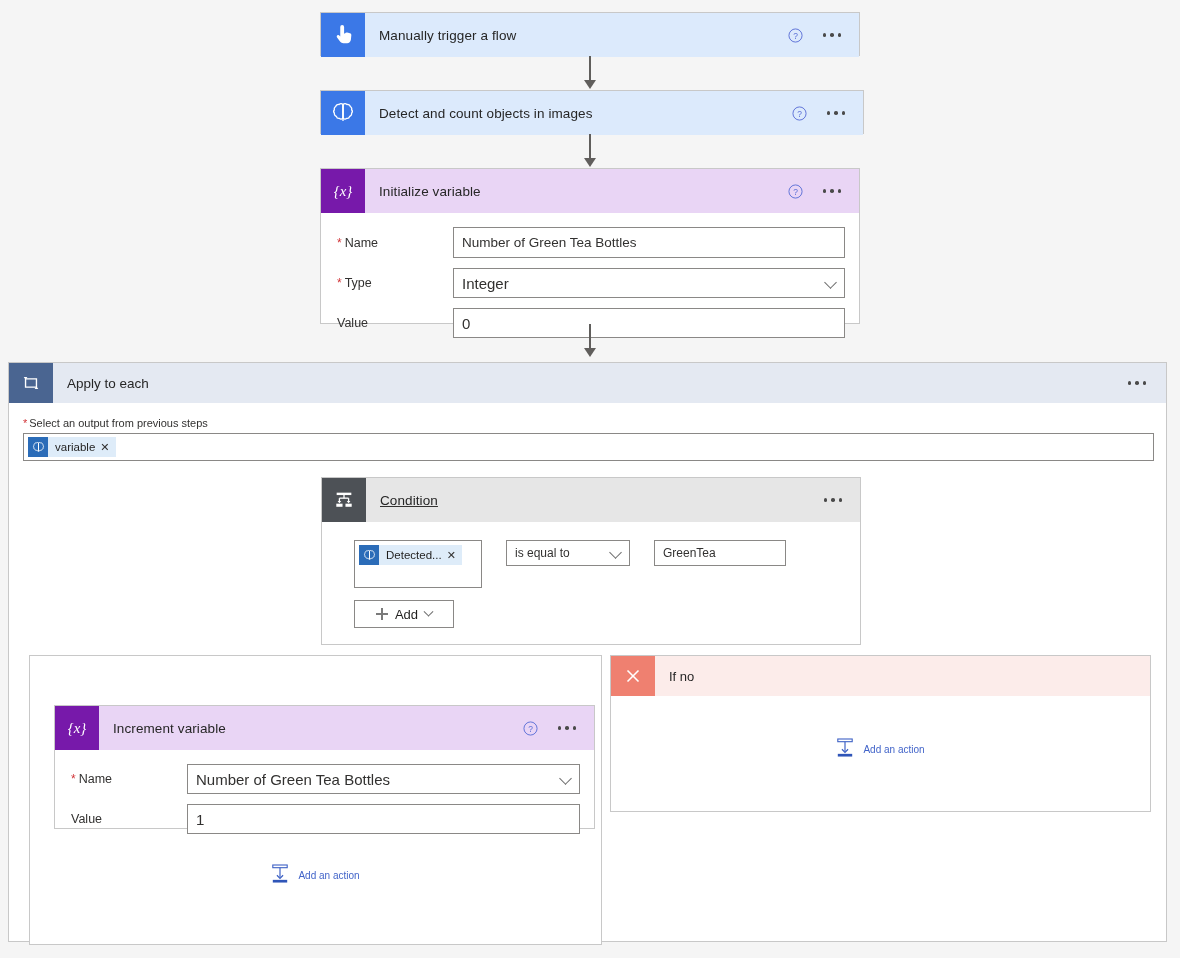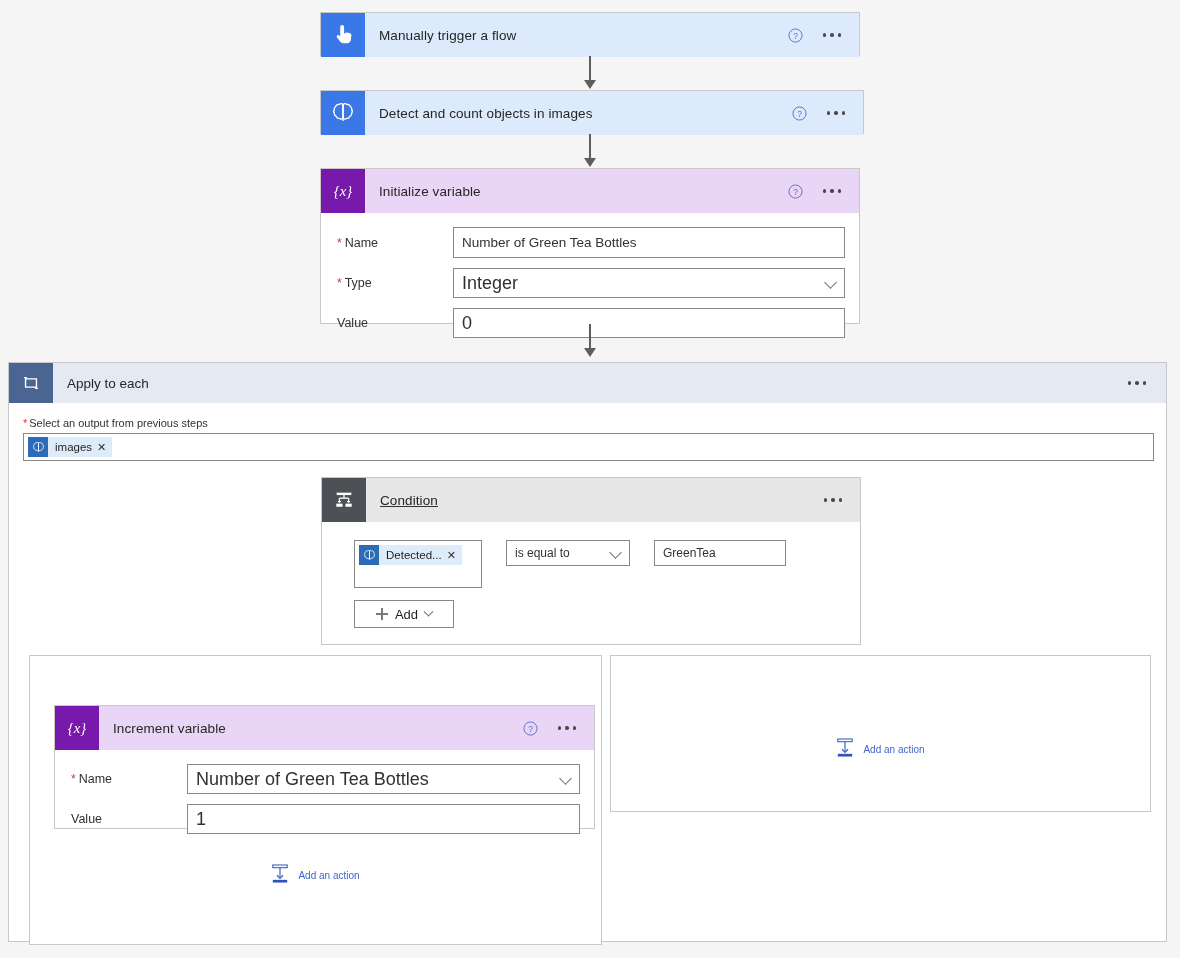--- a/index.html
+++ b/index.html
@@ -87,21 +87,21 @@
     font-size: 12px;
   }
   .field-input {
     flex: 1;
     height: 28px;
     border: 1px solid #8a8886;
     background: #fff;
     display: flex;
     align-items: center;
     padding: 0 8px;
-    font-size: 18px;
+    font-size: 15px;
     color: #323130;
     position: relative;
   }
   .field-input.tall { height: 30px; }
   .field-input.big { height: 31px; font-size: 13.5px; }
   .chev {
     position: absolute; right: 9px; top: 50%;
     width: 9px; height: 9px;
     margin-top: -5px;
     border-right: 1.4px solid #6b6b6b;
@@ -413,21 +413,21 @@
       <div class="loop-field-label">Select an output from previous steps</div>
       <div class="token-field" style="width:1131px;">
         <span class="token">
           <span class="token-ico">
             <svg width="13" height="13" viewBox="0 0 24 24" aria-hidden="true">
               <path d="M12 3.5c-1.1-1-2.9-1-4 0-1.5-.4-3 .6-3.3 2.1-1.2.5-1.8 1.9-1.3 3.1-.9 1-.9 2.5 0 3.5-.3 1.4.6 2.8 2 3.1.3 1.4 1.7 2.3 3.1 2 .7.9 2.1 1 3 .3.3-.2.4-.5.5-.8V3.5z" fill="none" stroke="#ffffff" stroke-width="1.6" stroke-linejoin="round"></path>
               <path d="M12 3.5c1.1-1 2.9-1 4 0 1.5-.4 3 .6 3.3 2.1 1.2.5 1.8 1.9 1.3 3.1.9 1 .9 2.5 0 3.5.3 1.4-.6 2.8-2 3.1-.3 1.4-1.7 2.3-3.1 2-.7.9-2.1 1-3 .3-.3-.2-.4-.5-.5-.8V3.5z" fill="none" stroke="#ffffff" stroke-width="1.6" stroke-linejoin="round"></path>
               <line x1="12" y1="3.5" x2="12" y2="20" stroke="#ffffff" stroke-width="1.6"></line>
             </svg>
           </span>
-          <span class="token-label">images</span>
+          <span class="token-label">variable</span>
           <span class="token-x">✕</span>
         </span>
       </div>
     </div>
 
     <div class="card" style="left:312px; top:114px; width:540px; height:168px;">
       <div class="card-head head-condition">
         <div class="card-icon tile-condition">
           <svg width="22" height="22" viewBox="0 0 24 24" aria-hidden="true">
             <rect x="4" y="4" width="16" height="2.6" fill="#ffffff"></rect>
@@ -536,20 +536,29 @@
               <path d="M6.6 12.4 L10 16 L13.4 12.4" fill="none" stroke="#3b5fc4" stroke-width="1.3"></path>
               <rect x="2" y="17.5" width="16" height="3" fill="#2f55b8"></rect>
             </svg>
           </span>
           <span class="add-action-text">Add an action</span>
         </span>
       </div>
     </div>
 
     <div class="branch" style="left:601px; top:292px; width:541px; height:157px;">
+      <div class="branch-head no">
+        <div class="branch-tile no">
+          <svg width="22" height="22" viewBox="0 0 24 24" aria-hidden="true">
+            <line x1="6" y1="6" x2="18" y2="18" stroke="#ffffff" stroke-width="1.8"></line>
+            <line x1="18" y1="6" x2="6" y2="18" stroke="#ffffff" stroke-width="1.8"></line>
+          </svg>
+        </div>
+        <div class="branch-title">If no</div>
+      </div>
 
       <div class="add-action-wrap" style="top:82px;">
         <span class="add-action">
           <span>
             <svg width="18" height="20" viewBox="0 0 20 22" aria-hidden="true">
               <rect x="2" y="1" width="16" height="3" fill="none" stroke="#3b5fc4" stroke-width="1.2"></rect>
               <line x1="10" y1="4" x2="10" y2="15" stroke="#3b5fc4" stroke-width="1.3"></line>
               <path d="M6.6 12.4 L10 16 L13.4 12.4" fill="none" stroke="#3b5fc4" stroke-width="1.3"></path>
               <rect x="2" y="17.5" width="16" height="3" fill="#2f55b8"></rect>
             </svg>

